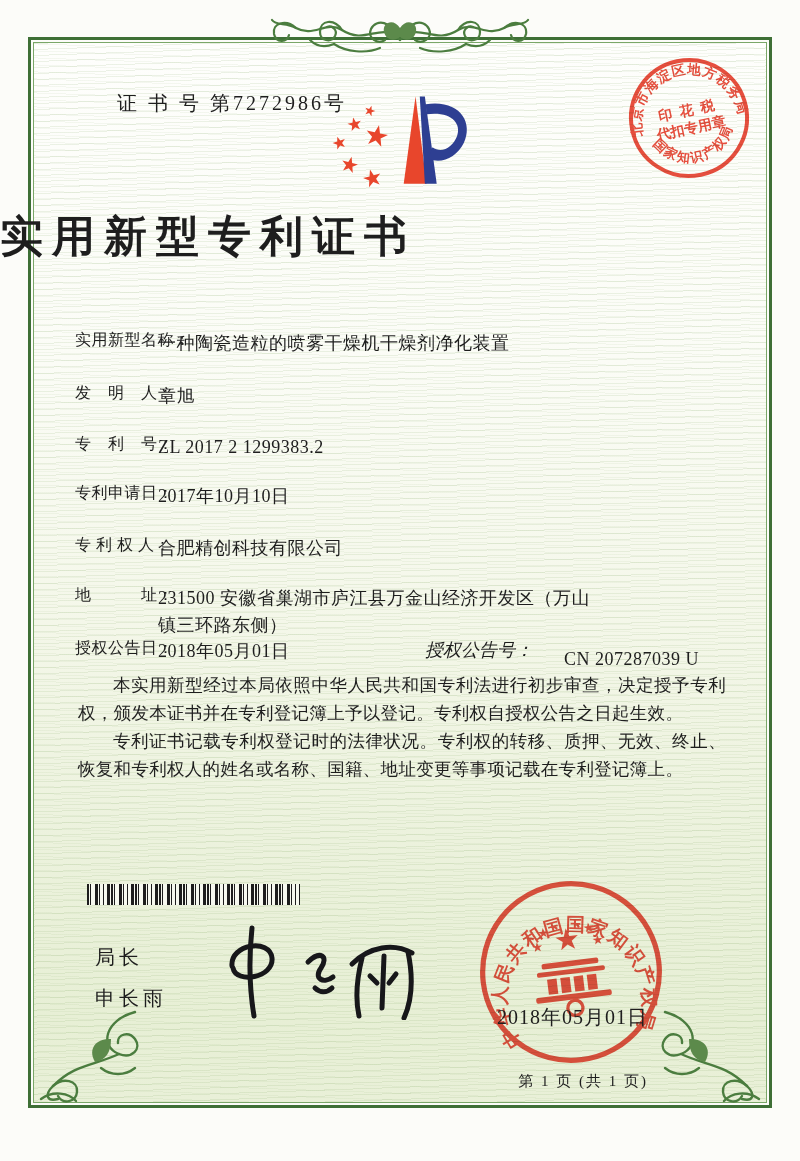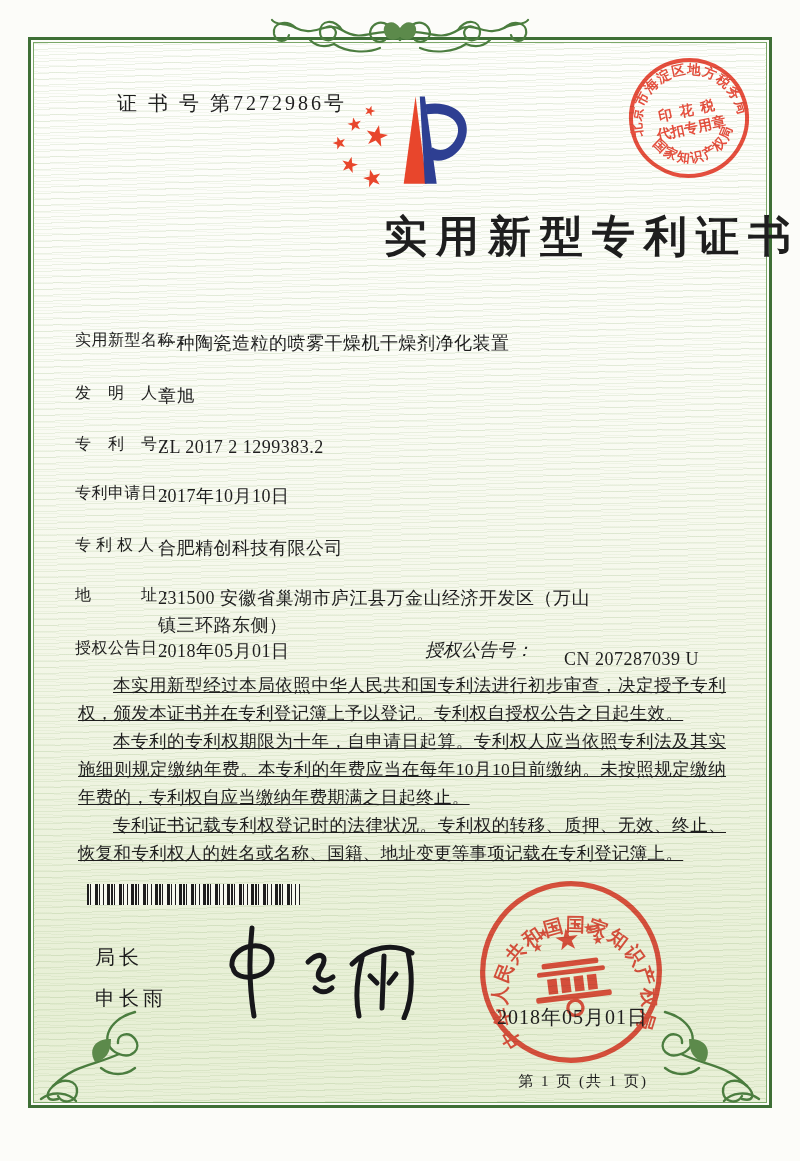--- a/index.html
+++ b/index.html
@@ -15,27 +15,27 @@
     border:3px solid #3e6f36;}
   .frame-inner{position:absolute;inset:2px;border:1px solid #7aa768;}
   .paper-bg{position:absolute;left:34px;top:43px;width:732px;height:1059px;
     background:
       repeating-linear-gradient(178deg, rgba(125,165,95,.14) 0 1px, rgba(0,0,0,0) 1px 6px),
       repeating-linear-gradient(2deg, rgba(125,165,95,.08) 0 1px, rgba(0,0,0,0) 1px 7px),
       linear-gradient(180deg,#fefefc 0%,#fbfcf6 30%,#f4f7e9 55%,#ecf2dd 75%,#e7efd5 92%,#e9f0d8 100%);
   }
   
   .cert-number{left:74px;top:90px;font-size:20px;letter-spacing:3px;margin-left:43px;}
-  .title{left:0;top:208px;width:800px;text-align:right;font-size:43px;font-weight:700;letter-spacing:9px;}
+  .title{left:0;top:208px;width:800px;text-align:left;font-size:43px;font-weight:700;letter-spacing:9px;}
   .field-label{left:75px;font-size:16px;letter-spacing:.5px;white-space:pre;}
   .field-value{left:158px;font-size:18px;letter-spacing:.5px;width:460px;line-height:27px;}
   .grant-label2{left:425px;font-size:18px;font-style:italic;}
   .grant-value2{left:564px;font-size:18px;letter-spacing:.5px;margin-top:11px;}
   .paragraphs{left:78px;top:671px;width:648px;}
-  .paragraphs p{margin:0;text-indent:2em;font-size:17.5px;line-height:28px;text-align:justify;letter-spacing:.3px;text-decoration:underline;}
+  .paragraphs p{margin:0;text-indent:2em;font-size:17.5px;line-height:28px;text-align:justify;letter-spacing:.3px;}
   .barcode{left:87px;top:884px;width:213px;height:21px;
     background:repeating-linear-gradient(90deg,#1d1d1d 0 2px,#f6f8ef 2px 3px,#1d1d1d 3px 4px,#f6f8ef 4px 8px,#1d1d1d 8px 11px,#f6f8ef 11px 12px,#1d1d1d 12px 13px,#f6f8ef 13px 16px,#1d1d1d 16px 17px,#f6f8ef 17px 20px,#1d1d1d 20px 23px,#f6f8ef 23px 24px);}
   .director-title{left:95px;top:944px;font-size:20px;letter-spacing:4px;}
   .director-name{left:95px;top:985px;font-size:20px;letter-spacing:4px;}
   .issue-date{left:497px;top:1004px;font-size:20px;letter-spacing:1px;z-index:6;}
   .footer{left:0;top:1072px;width:648px;text-align:right;font-size:15px;letter-spacing:2px;}
   
   .tax-stamp{left:626px;top:55px;width:126px;height:126px;transform:rotate(-12deg);opacity:.92;mix-blend-mode:multiply;z-index:5;}
   .office-seal{left:476px;top:877px;width:190px;height:190px;transform:rotate(-7deg);opacity:.88;mix-blend-mode:multiply;z-index:5;}
   .logo{left:328px;top:94px;width:148px;height:110px;}
@@ -131,21 +131,20 @@
   <div class="abs field-label" style="top:585px">地　　　址：</div>
   <div class="abs field-value" style="top:585px;width:445px">231500 安徽省巢湖市庐江县万金山经济开发区（万山镇三环路东侧）</div>
 
   <div class="abs field-label" style="top:638px">授权公告日：</div>
   <div class="abs field-value" style="top:638px">2018年05月01日</div>
   <div class="abs grant-label2" style="top:638px">授权公告号：</div>
   <div class="abs grant-value2" style="top:638px">CN 207287039 U</div>
 
   <div class="abs paragraphs">
     <p>本实用新型经过本局依照中华人民共和国专利法进行初步审查，决定授予专利权，颁发本证书并在专利登记簿上予以登记。专利权自授权公告之日起生效。</p>
-    <p>本专利的专利权期限为十年，自申请日起算。专利权人应当依照专利法及其实施细则规定缴纳年费。本专利的年费应当在每年10月10日前缴纳。未按照规定缴纳年费的，专利权自应当缴纳年费期满之日起终止。</p>
     <p>专利证书记载专利权登记时的法律状况。专利权的转移、质押、无效、终止、恢复和专利权人的姓名或名称、国籍、地址变更等事项记载在专利登记簿上。</p>
   </div>
 
   <div class="abs barcode"></div>
 
   <div class="abs director-title">局长</div>
   <div class="abs director-name">申长雨</div>
 
   <svg class="abs signature" viewBox="0 0 200 96">
     <g stroke="#17171a" fill="none" stroke-width="5" stroke-linecap="round" stroke-linejoin="round">

